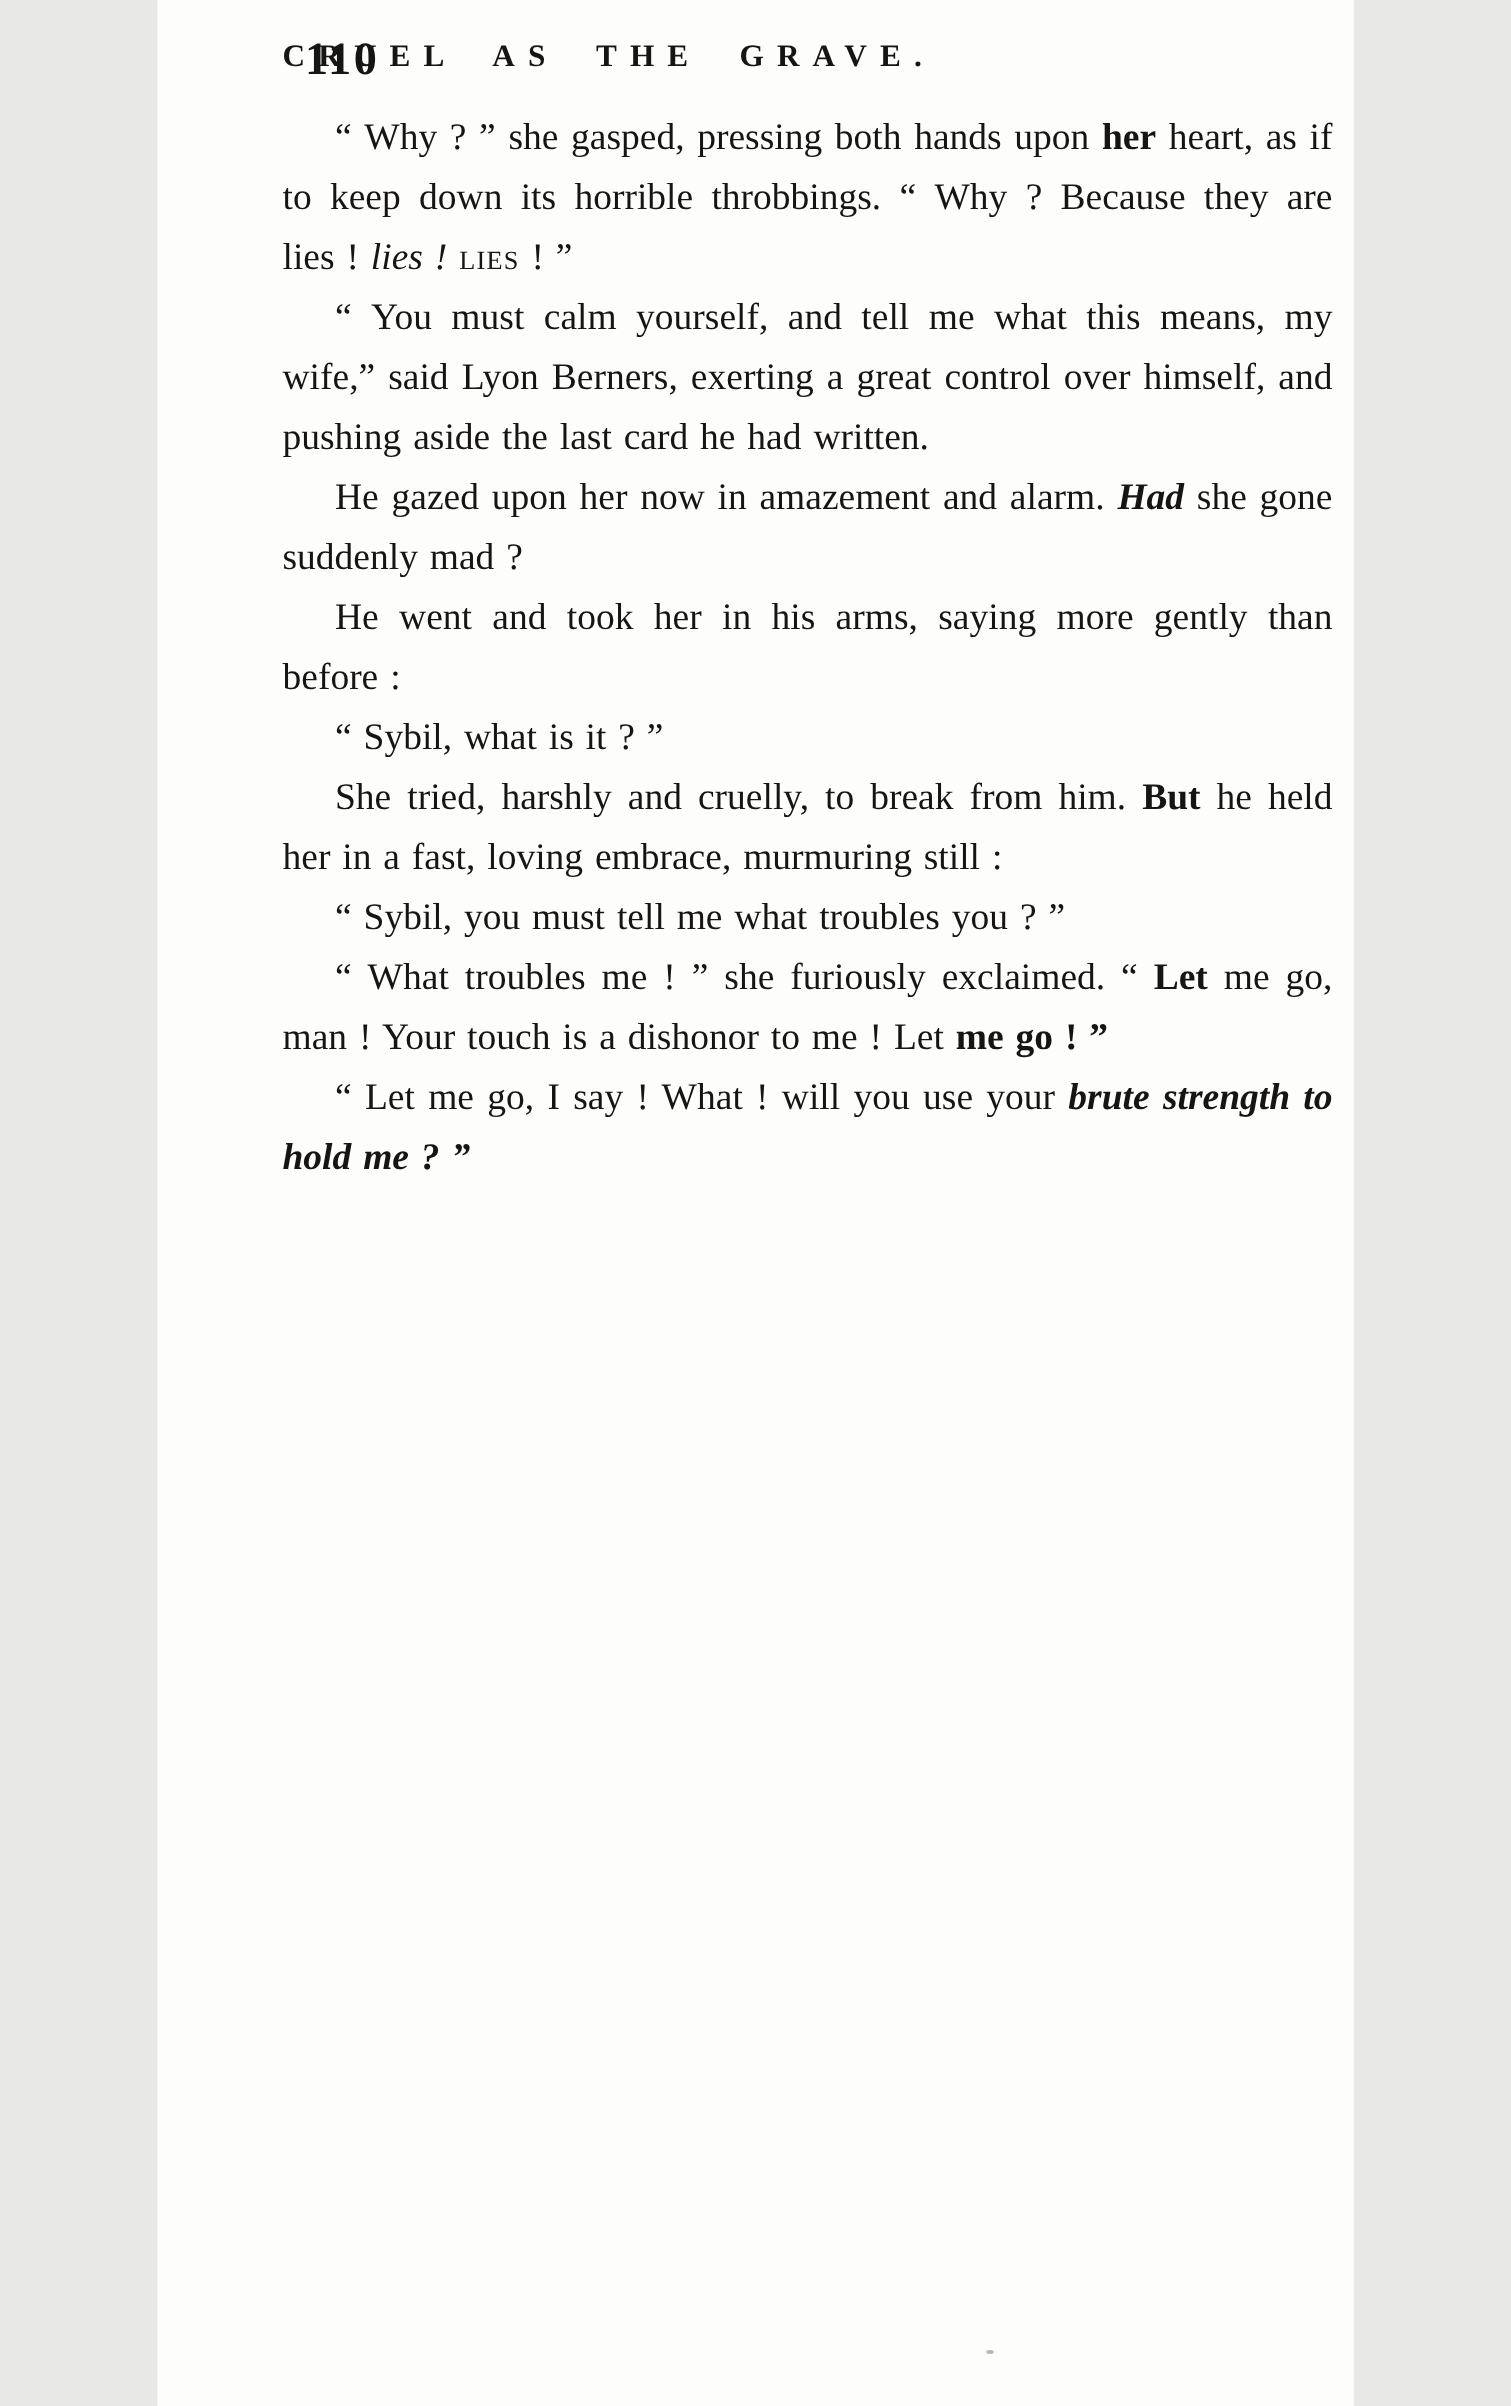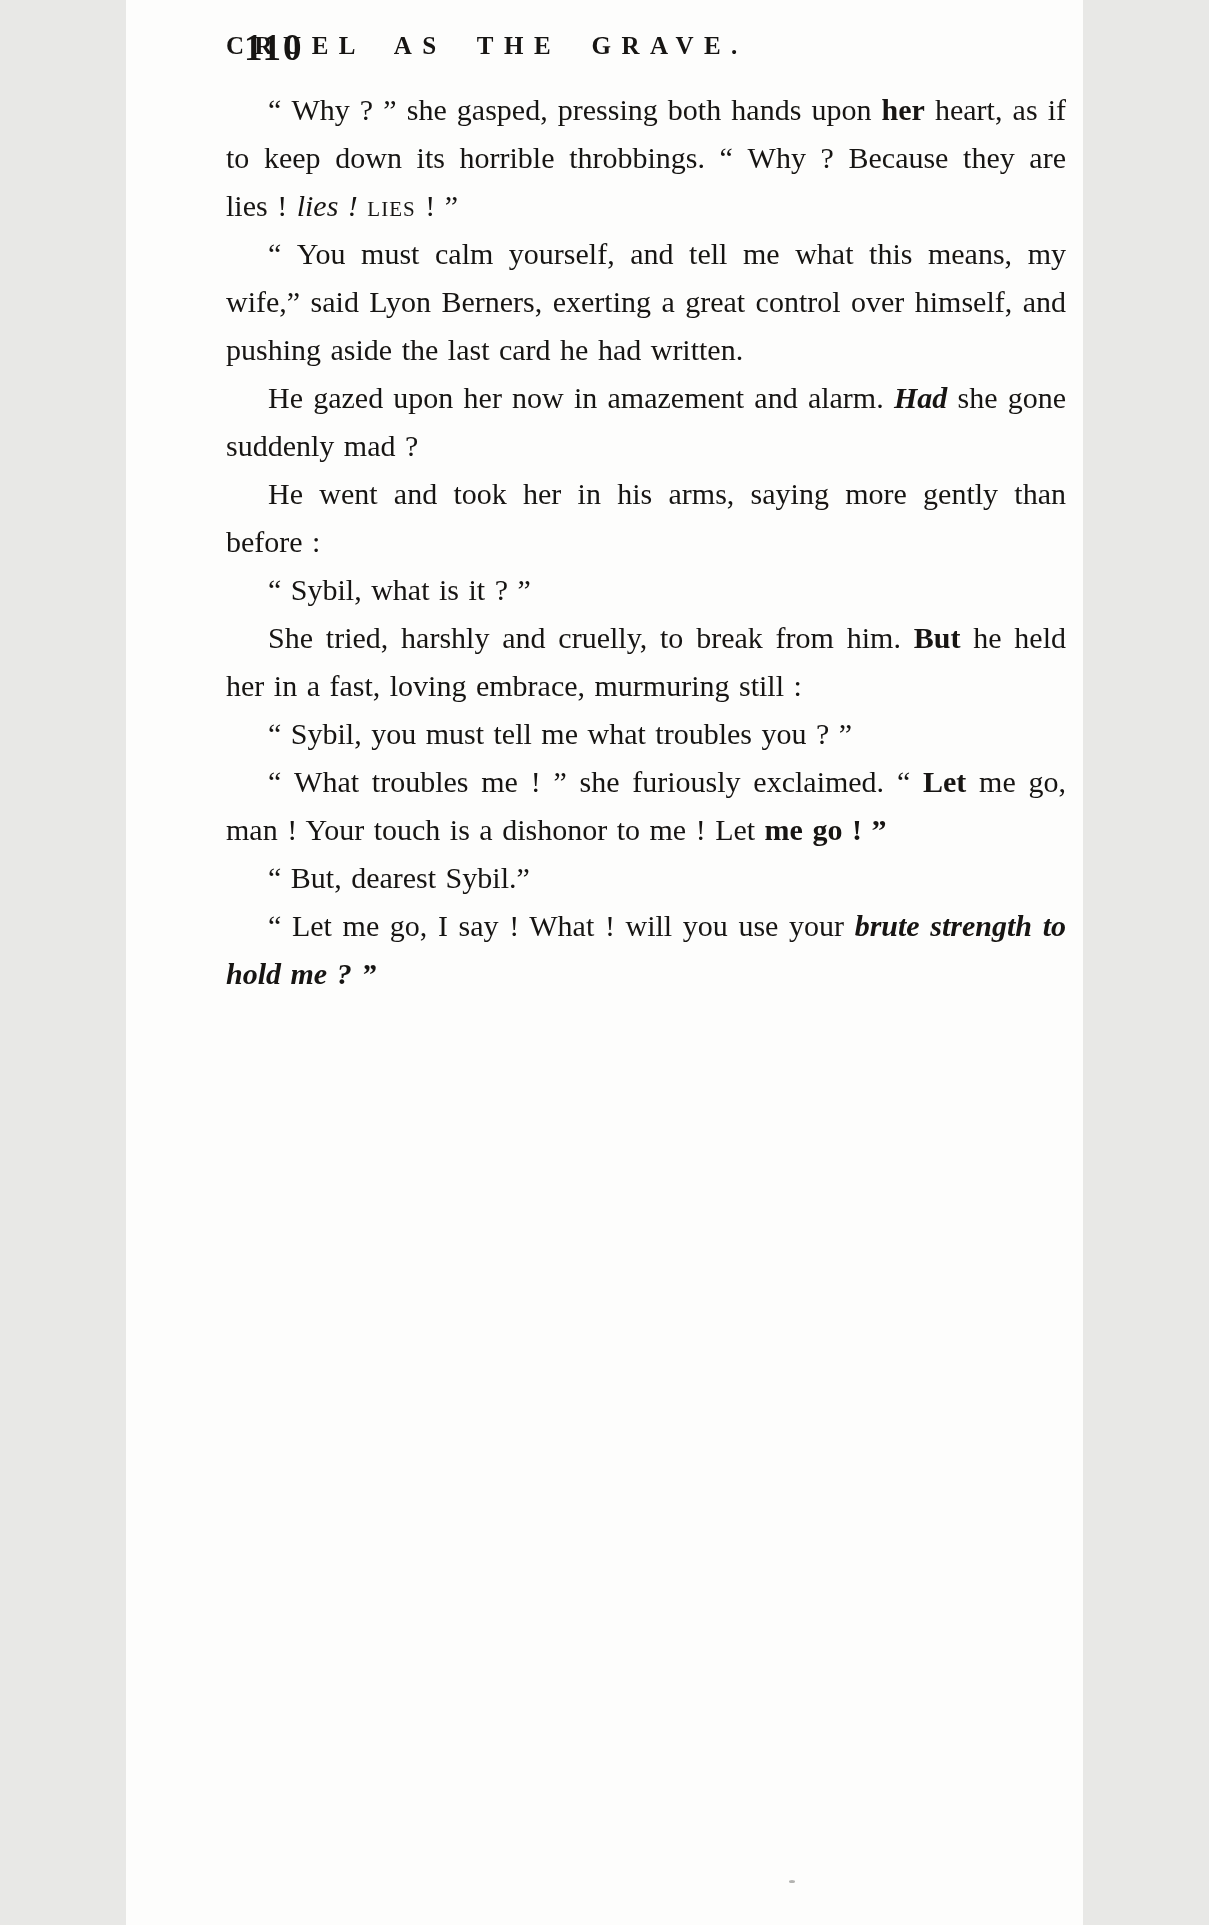--- a/index.html
+++ b/index.html
@@ -80,18 +80,17 @@
   </div>
   <div class="page-body">
       <p class="para"><span>“&nbsp;Why&nbsp;?&nbsp;” she gasped, pressing both hands upon </span><span class="b">her</span><span> heart, as if to keep down its horrible throbbings. “&nbsp;Why&nbsp;? Because they are lies&nbsp;! </span><span class="i">lies&nbsp;!</span><span> </span><span class="sc">lies</span><span>&nbsp;!&nbsp;”</span></p>
       <p class="para"><span>“&nbsp;You must calm yourself, and tell me what this means, my wife,” said Lyon Berners, exerting a great control over himself, and pushing aside the last card he had written.</span></p>
       <p class="para"><span>He gazed upon her now in amazement and alarm. </span><span class="bi">Had</span><span> she gone suddenly mad&nbsp;?</span></p>
       <p class="para"><span>He went and took her in his arms, saying more gently than before&nbsp;:</span></p>
       <p class="para"><span>“&nbsp;Sybil, what is it&nbsp;?&nbsp;”</span></p>
       <p class="para"><span>She tried, harshly and cruelly, to break from him. </span><span class="b">But</span><span> he held her in a fast, loving embrace, murmuring still&nbsp;:</span></p>
       <p class="para"><span>“&nbsp;Sybil, you must tell me what troubles you&nbsp;?&nbsp;”</span></p>
       <p class="para"><span>“&nbsp;What troubles me&nbsp;!&nbsp;” she furiously exclaimed. “&nbsp;</span><span class="b">Let</span><span> me go, man&nbsp;! Your touch is a dishonor to me&nbsp;! Let </span><span class="b">me</span><span> </span><span class="b">go&nbsp;!&nbsp;”</span></p>
-      <p class="para"><span>“&nbsp;But, dearest Sybil.”</span></p>
       <p class="para"><span>“&nbsp;Let me go, I say&nbsp;! What&nbsp;! will you use your </span><span class="bi">brute strength to hold me&nbsp;?&nbsp;”</span></p>
     </div>
   <div class="speck" style="left:663px; top:1880px; width:6px; height:3px;"></div>
   <div class="speck" style="left:1128px; top:42px; width:3px; height:3px;"></div>
 </div>
 
 </body></html>

